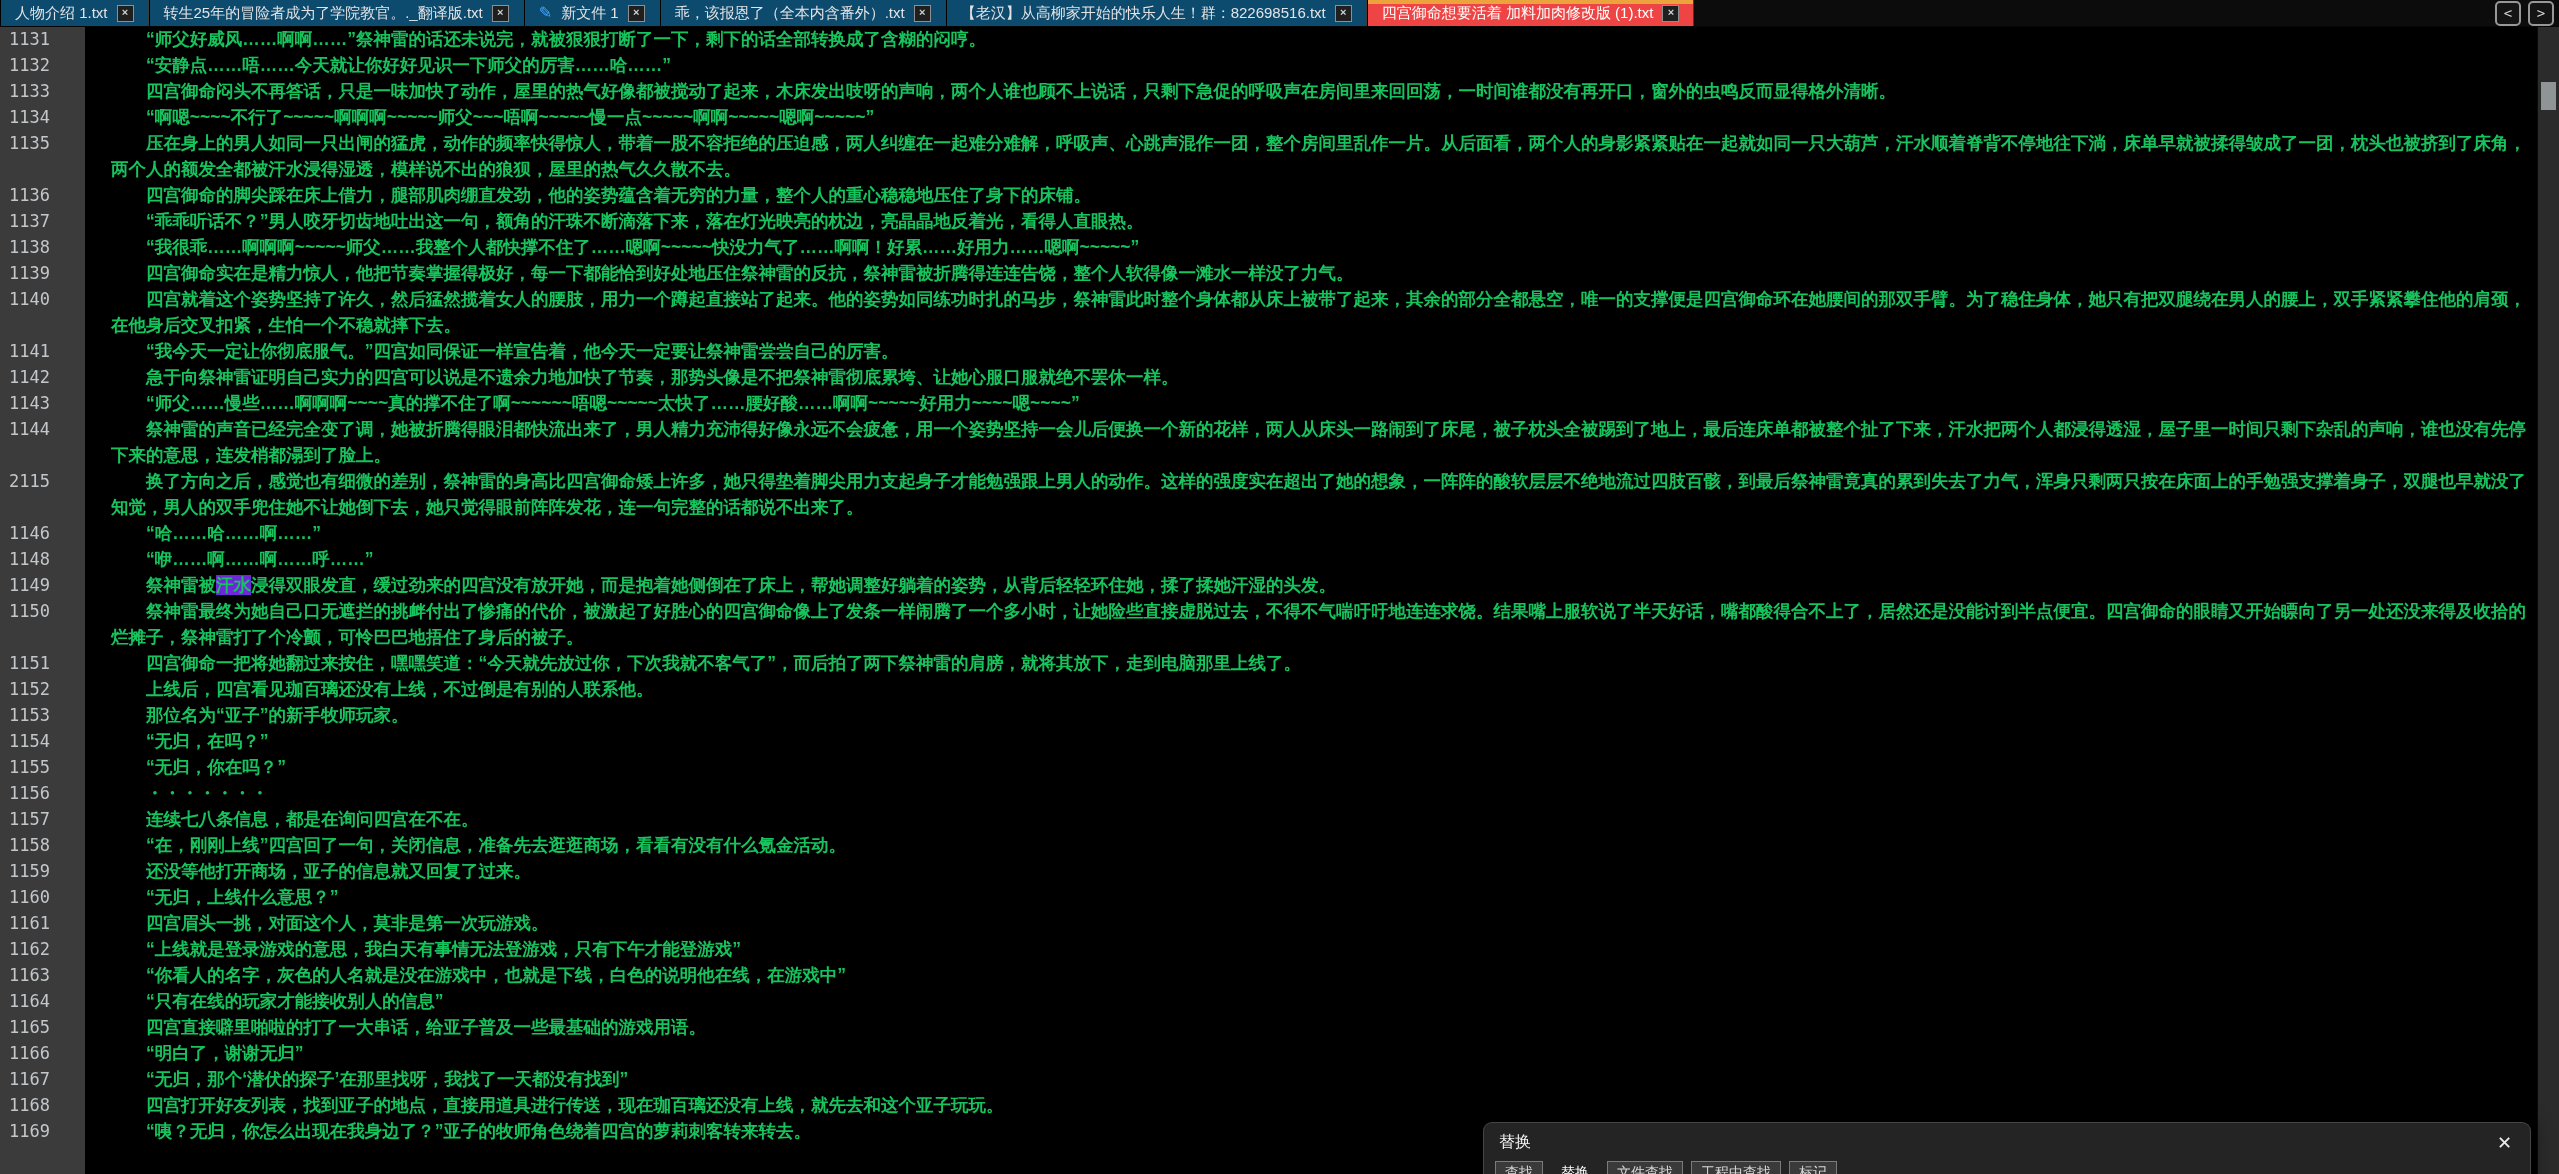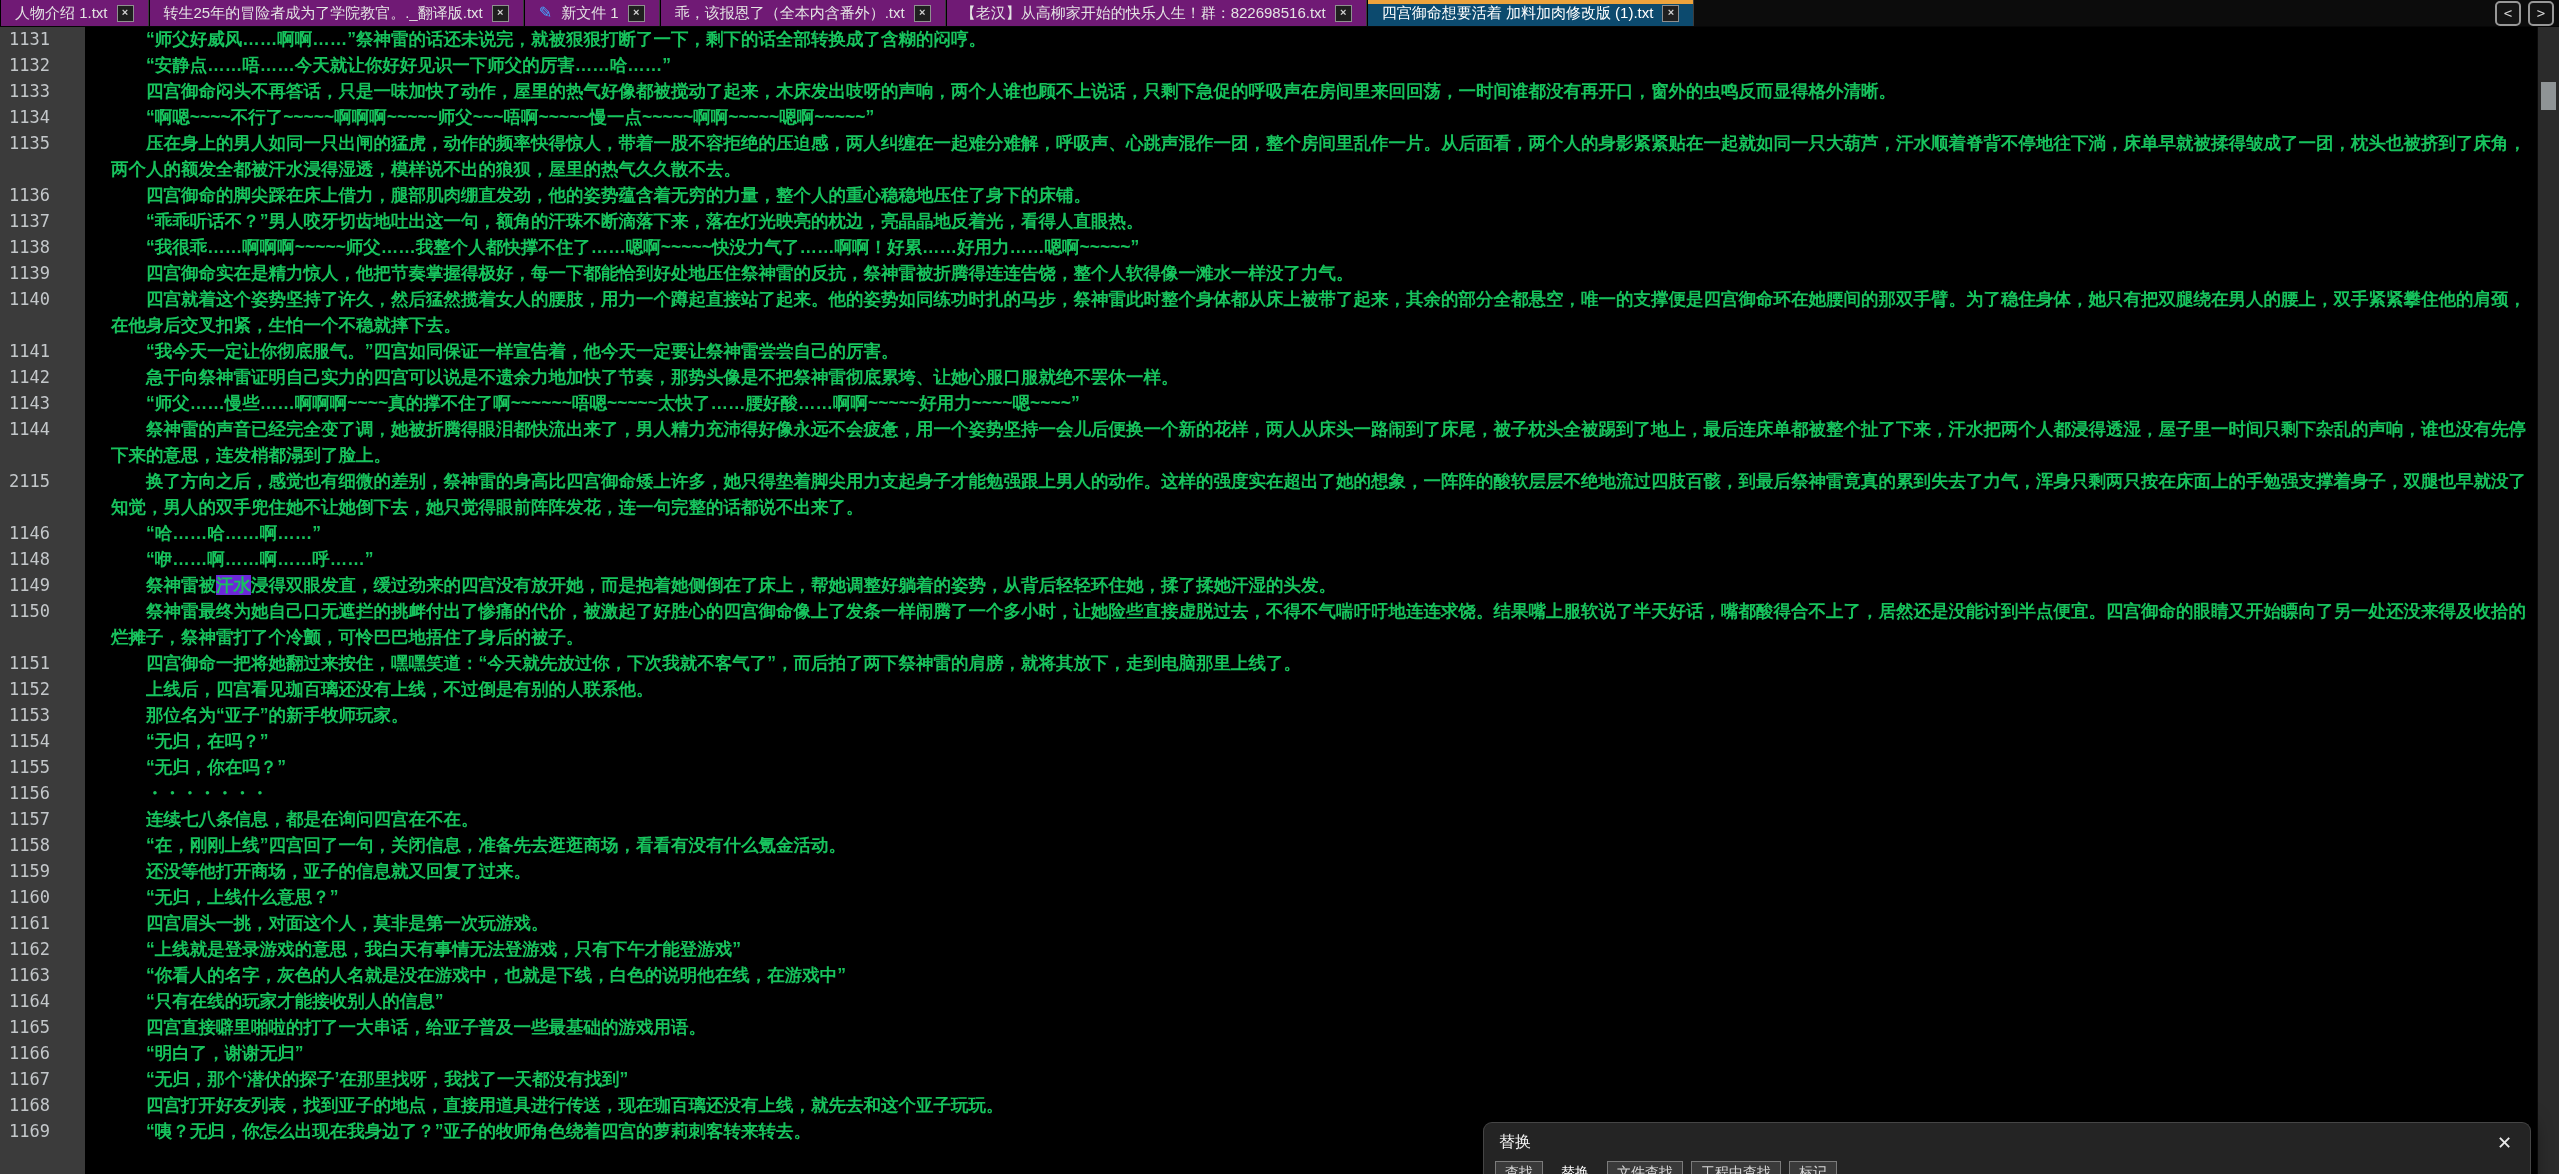--- a/index.html
+++ b/index.html
@@ -9,24 +9,24 @@
     -webkit-font-smoothing:antialiased;
   }
   
   .tabbar{
     position:absolute;top:0;left:0;right:0;height:26px;
     background:#0c0c0c;display:flex;align-items:stretch;z-index:3;
     border-bottom:1px solid #060606;
   }
   .tab{
     display:flex;align-items:center;gap:9px;padding:0 14px;
-    background:#701a75;border-right:1px solid #3c3c3c;border-left:1px solid #000;
+    background:#0c4a6e;border-right:1px solid #3c3c3c;border-left:1px solid #000;
     color:#e3e3e3;font-size:15px;white-space:nowrap;position:relative;cursor:default;
   }
-  .tab.active{background:#0c4a6e;color:#fff;}
+  .tab.active{background:#ef4444;color:#fff;}
   .tab.active::before{content:"";position:absolute;top:0;left:0;right:0;height:4px;background:#eda33d;}
   .closebox{
     flex:0 0 auto;width:15px;height:15px;border:1px solid #8f8f8f;background:#1f1f1f;
     color:#d2d2d2;font-size:11px;line-height:13px;text-align:center;font-weight:bold;
   }
   .pencil{color:#46a6ff;font-size:16px;transform:translateY(-1px);}
   .tab-spacer{flex:1;background:#0c0c0c;}
   .tab-scrolls{display:flex;gap:7px;align-items:center;padding:0 5px;background:#0c0c0c;}
   .chev{
     width:22px;height:21px;border:2px solid #989898;border-radius:5px;background:#141414;

